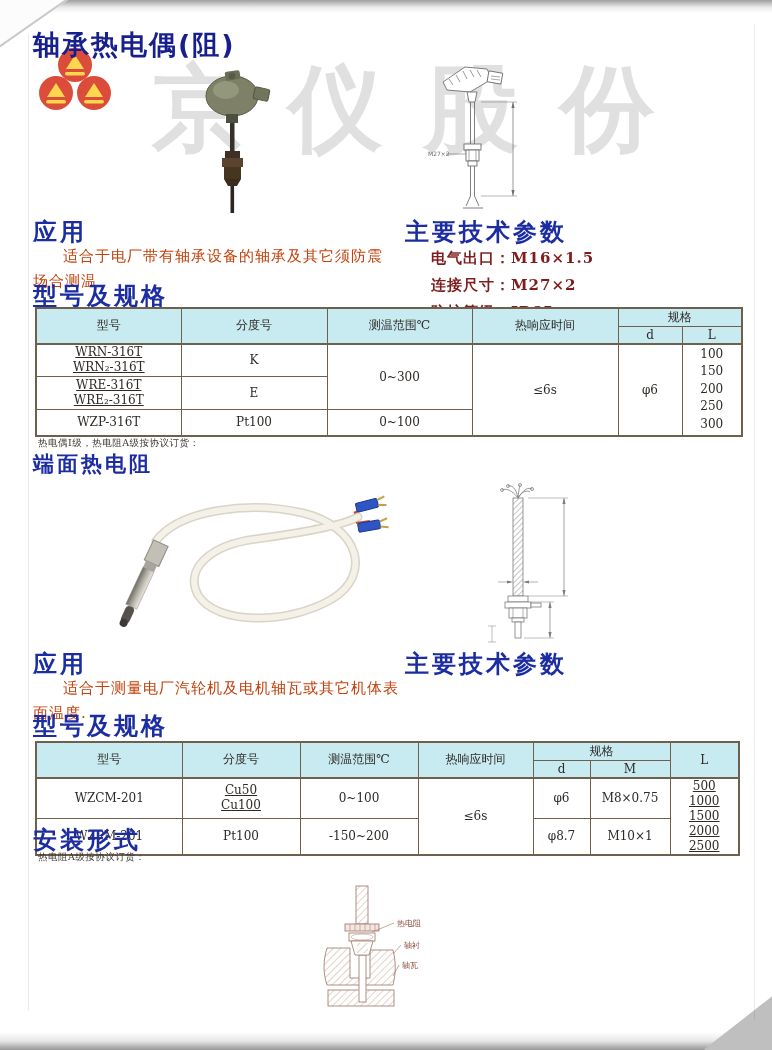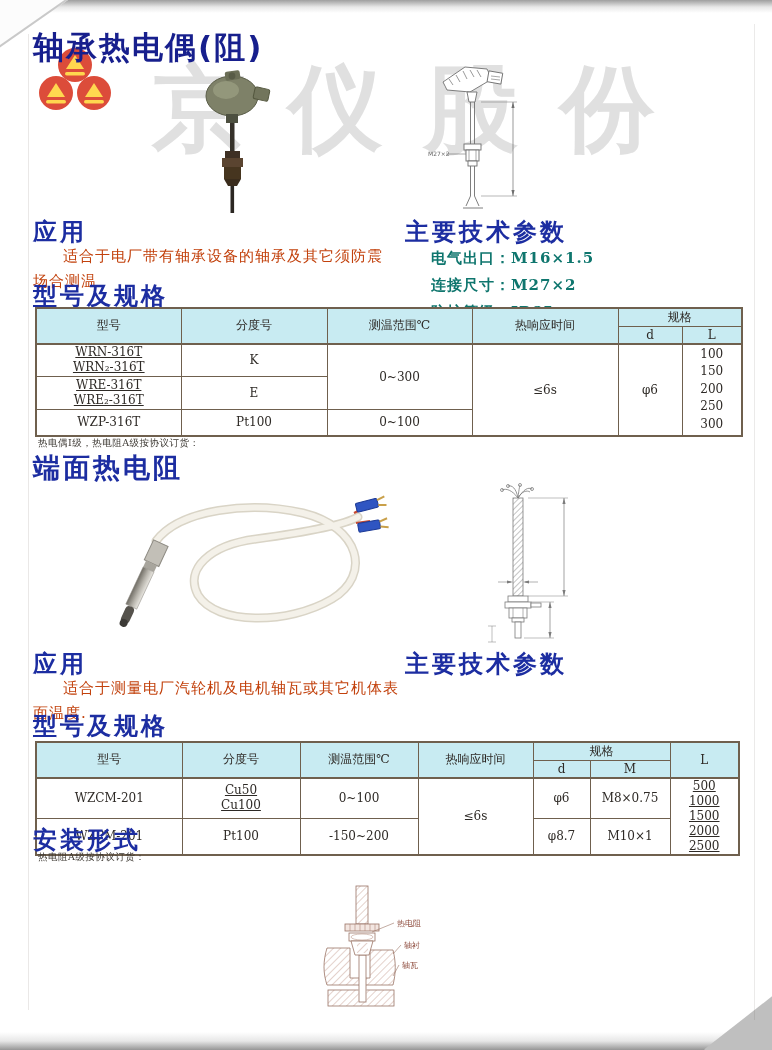--- a/index.html
+++ b/index.html
@@ -11,26 +11,26 @@
   .edge-bottom{left:0;top:1032px;width:772px;height:18px;background:linear-gradient(0deg,#969696,#e7e7e7 50%,#ffffff);}
   .edge-left{left:28px;top:34px;width:1px;height:976px;background:rgba(90,80,70,.13);}
   .edge-right{left:754px;top:24px;width:1px;height:996px;background:rgba(90,80,70,.12);}
   .corner-tl{left:-52px;top:-18px;width:120px;height:52px;background:#fcfcfc;border-bottom:2px solid #c9c9c9;transform:rotate(-35deg);}
   .corner-br{left:710px;top:1006px;width:120px;height:60px;background:#bfbfbf;transform:rotate(-38deg);}
   
   .watermark{left:152px;top:46px;font-family:"DejaVu Sans","Liberation Sans",sans-serif;
              font-weight:bold;font-size:94px;letter-spacing:42px;color:#c7c7c7;opacity:.55;white-space:nowrap;}
   
   .hd{font-family:"DejaVu Sans","Liberation Sans",sans-serif;font-weight:bold;color:#1c2da1;}
-  .hd-title{font-size:31px;letter-spacing:2px;color:#171f8d;}
-  .hd-big{font-size:27px;letter-spacing:3px;}
+  .hd-title{font-size:27px;letter-spacing:2px;color:#171f8d;}
+  .hd-big{font-size:21px;letter-spacing:3px;}
   .hd-med{font-size:24px;letter-spacing:3px;}
   
   .body-text{font-size:15px;color:#c2410c;line-height:25px;text-indent:2em;letter-spacing:1px;}
-  .param-line{font-size:15px;font-weight:bold;color:#0f766e;line-height:27px;letter-spacing:1px;}
+  .param-line{font-size:15px;font-weight:bold;color:#7f1d1d;line-height:27px;letter-spacing:1px;}
   .note{font-size:9.5px;color:#3c3832;letter-spacing:.5px;}
   
   .spec-table{border-collapse:collapse;table-layout:fixed;background:#fff;
               font-family:"DejaVu Serif","Liberation Serif",serif;font-size:12px;color:#2e2a26;
               border:2px solid #6f604e;text-align:center;}
   .spec-table th,.spec-table td{border:1px solid #6f604e;padding:0;vertical-align:middle;font-weight:normal;}
   .spec-table thead th{background:#c8ebf2;}
   .spec-table tbody tr:first-child td{border-top:2px solid #6f604e;}
   .ml{white-space:pre-line;line-height:15px;text-decoration:underline;}
   .ml-l{white-space:pre-line;line-height:17.5px;}

